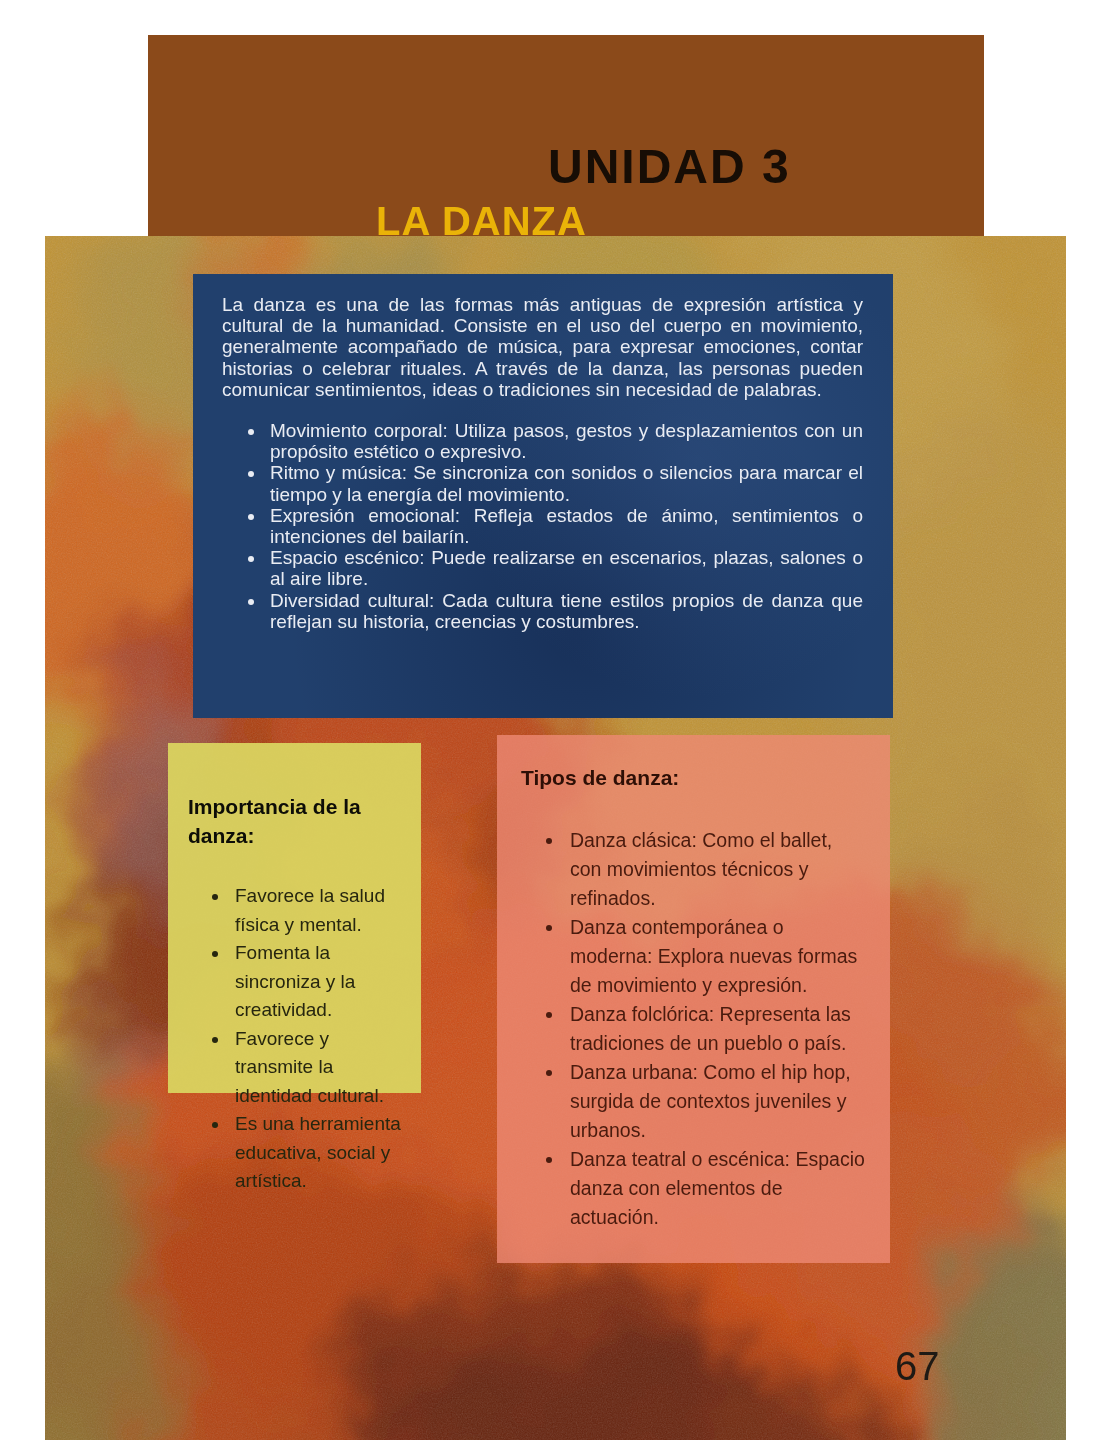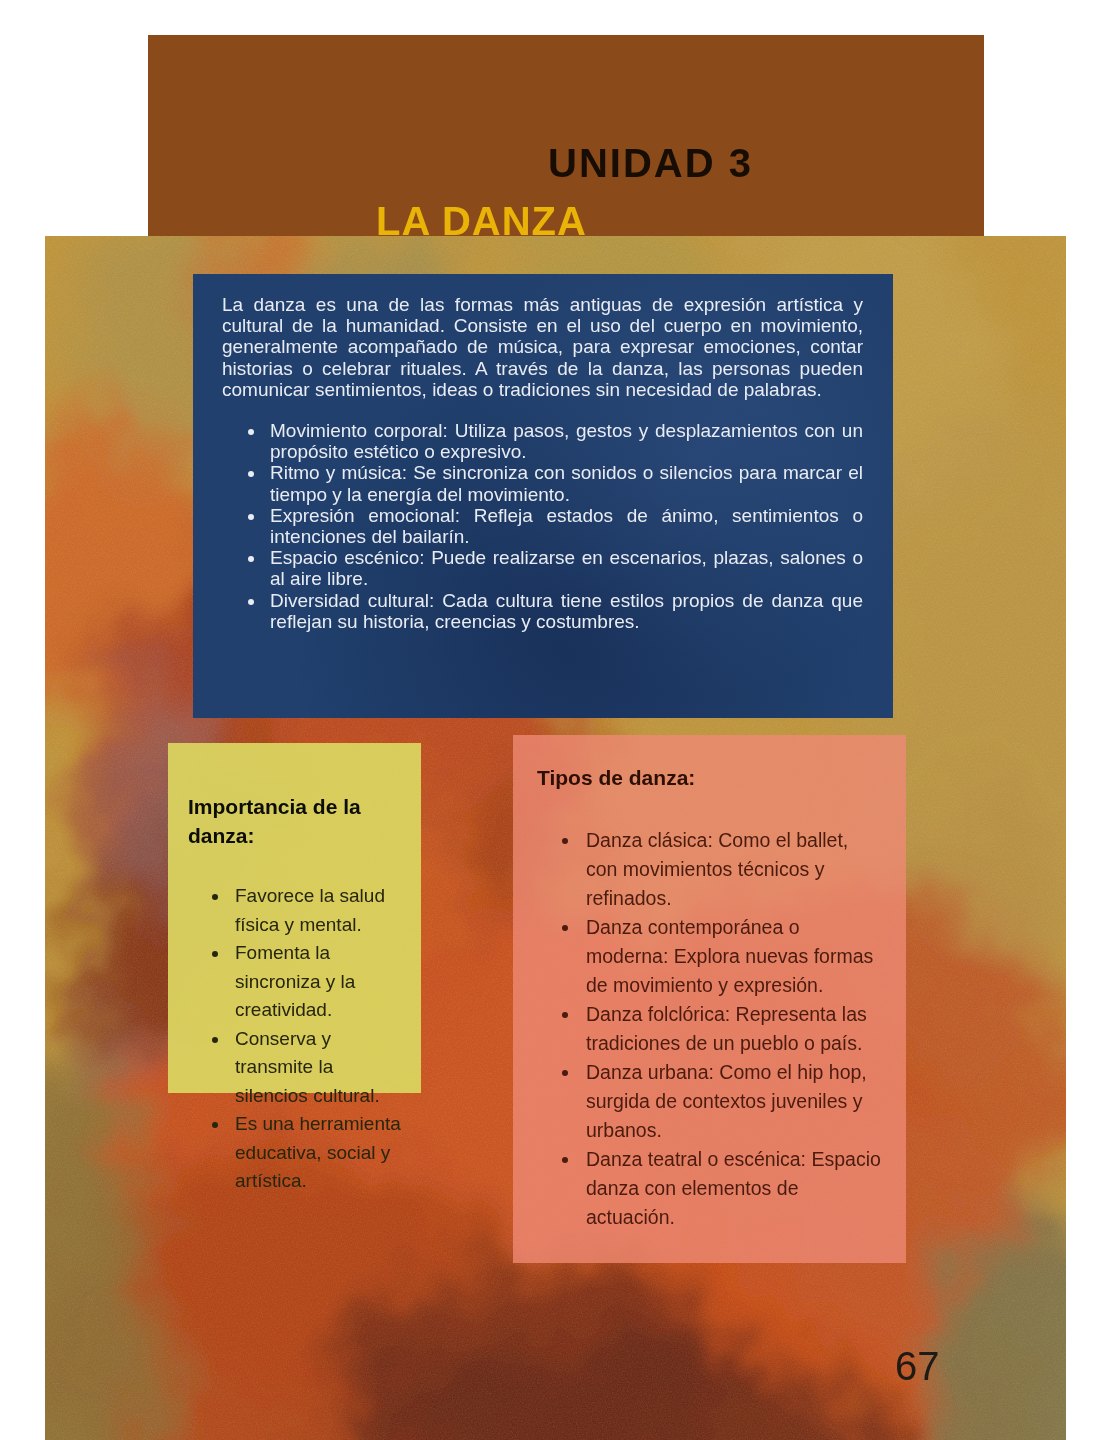--- a/index.html
+++ b/index.html
@@ -16,21 +16,21 @@
   .header-band {
     position: absolute;
     left: 148px; top: 35px;
     width: 836px; height: 201px;
     background: #8b4a1a;
     z-index: 3;
   }
   .unit-label {
     position: absolute;
     left: 400px; top: 108px;
-    font-size: 40px;
+    font-size: 48px;
     font-weight: bold;
     letter-spacing: 2px;
     color: #170d05;
     line-height: 1;
     white-space: nowrap;
   }
   .unit-title {
     position: absolute;
     left: 228px; top: 166px;
     font-size: 40px;
@@ -98,21 +98,21 @@
     margin: 0 0 32px 0;
     font-size: 21px;
     font-weight: bold;
     color: #0d0d07;
   }
   .importance-panel ul { margin: 0; padding: 0 0 0 42px; }
   .importance-panel li { padding-left: 5px; }
 
   
   .types-panel {
-    left: 513px; top: 735px;
+    left: 497px; top: 735px;
     width: 393px; height: 528px;
     padding: 28px 22px 0 24px;
     background: rgba(238,138,116,0.80);
     color: #4a1b0e;
     font-size: 19.5px;
     line-height: 29px;
   }
   .types-panel h3 {
     margin: 0 0 34px 0;
     font-size: 21px;
@@ -198,21 +198,21 @@
       <li>Espacio escénico: Puede realizarse en escenarios, plazas, salones o al aire libre.</li>
       <li>Diversidad cultural: Cada cultura tiene estilos propios de danza que reflejan su historia, creencias y costumbres.</li>
     </ul>
   </section>
 
   <section class="panel importance-panel">
     <h3>Importancia de la danza:</h3>
     <ul>
       <li>Favorece la salud física y mental.</li>
       <li>Fomenta la sincroniza y la creatividad.</li>
-      <li>Conserva y transmite la silencios cultural.</li>
+      <li>Favorece y transmite la identidad cultural.</li>
       <li>Es una herramienta educativa, social y artística.</li>
     </ul>
   </section>
 
   <section class="panel types-panel">
     <h3>Tipos de danza:</h3>
     <ul>
       <li>Danza clásica: Como el ballet, con movimientos técnicos y refinados.</li>
       <li>Danza contemporánea o moderna: Explora nuevas formas de movimiento y expresión.</li>
       <li>Danza folclórica: Representa las tradiciones de un pueblo o país.</li>

